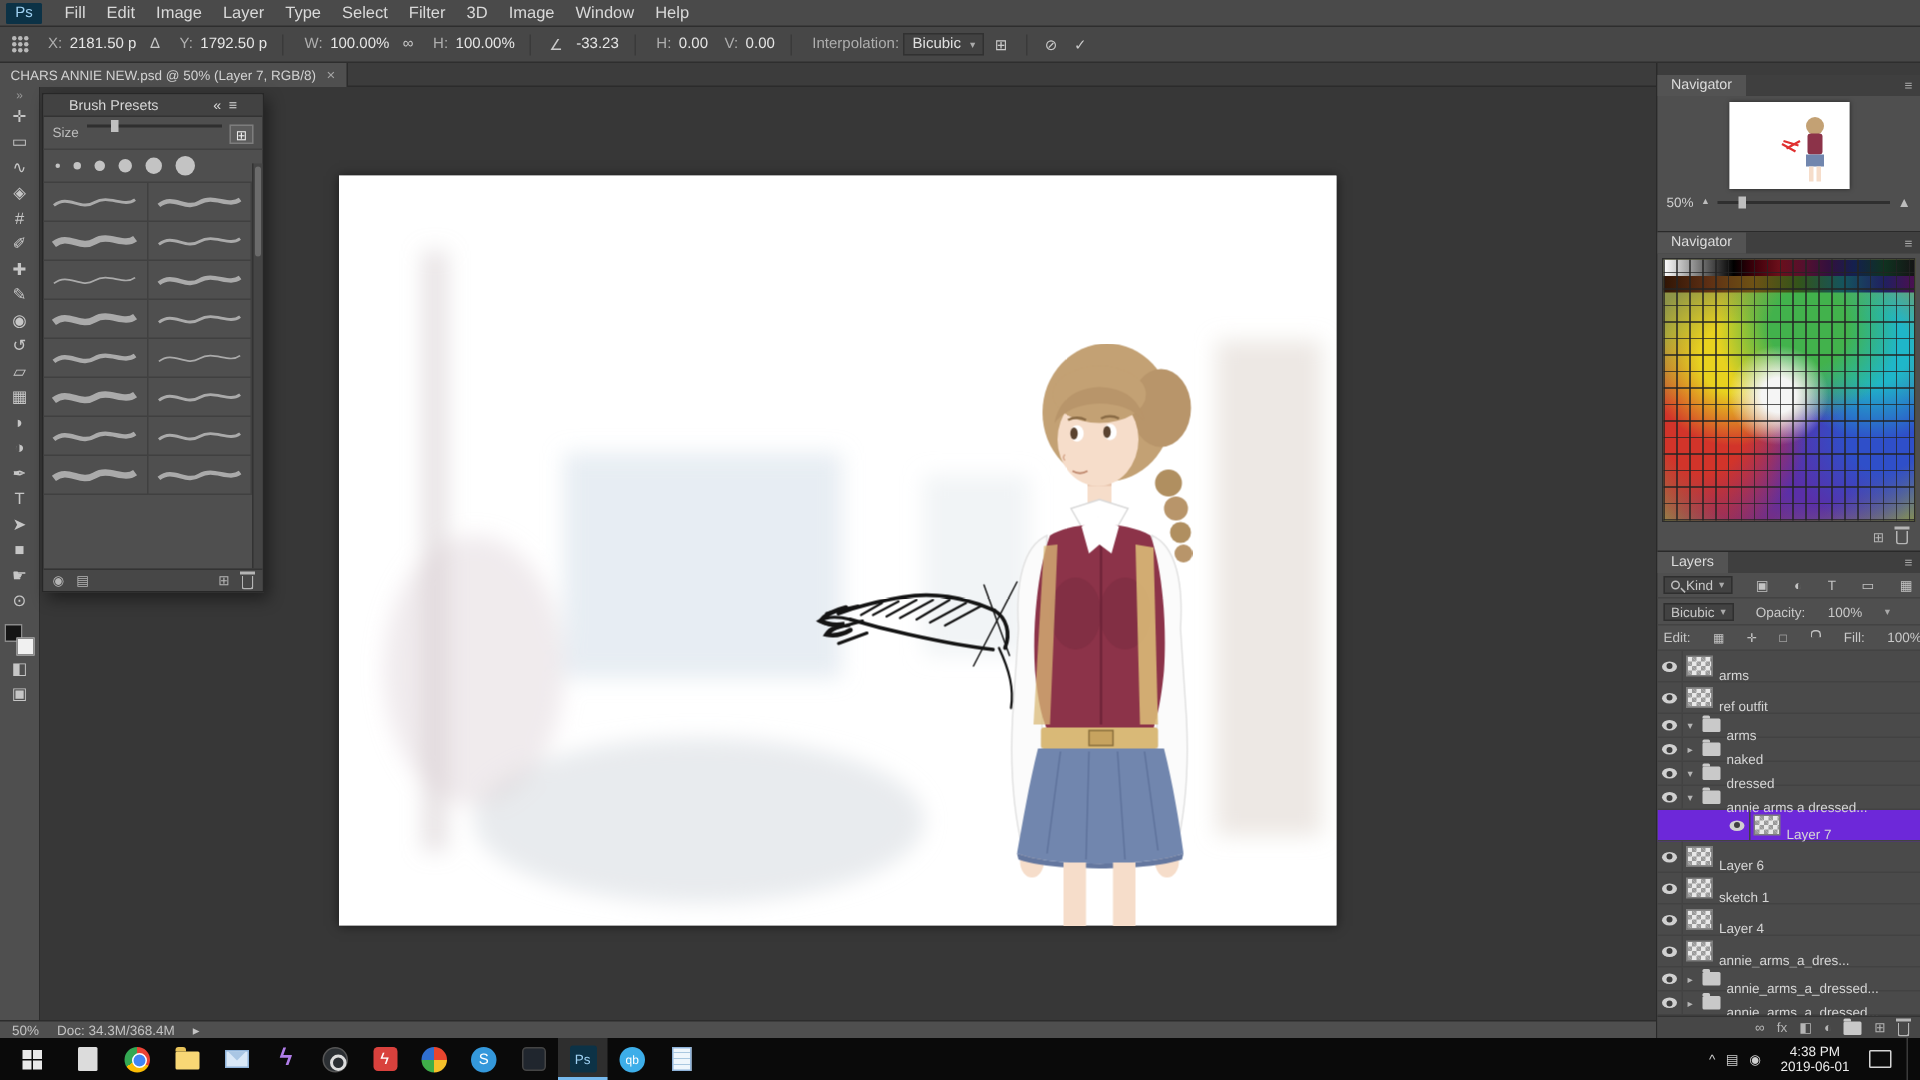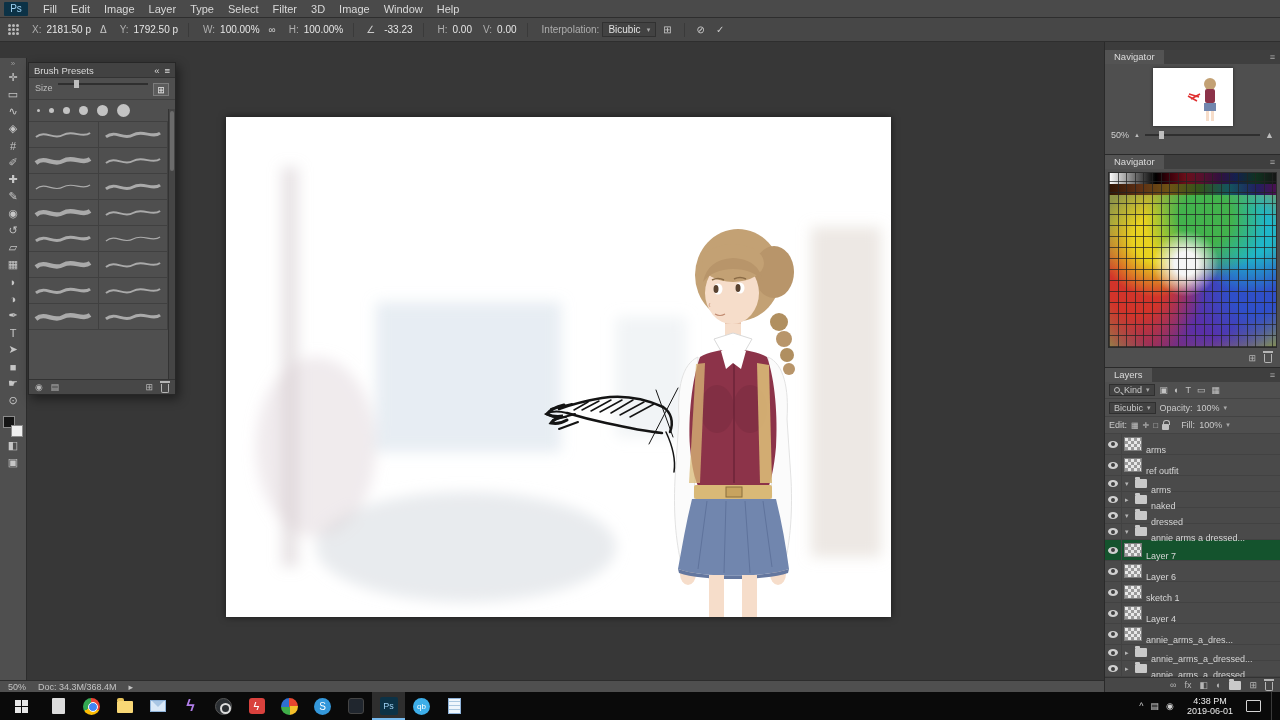--- a/index.html
+++ b/index.html
@@ -36,21 +36,21 @@
 
   
   .pasteboard { position:absolute; left:28px; top:58px; width:1076px; height:622px; background:#373737; overflow:hidden; }
   .artboard { position:absolute; left:198px; top:59px; width:665px; height:500px; background:#fff; box-shadow:0 0 7px rgba(0,0,0,.55); }
   .artboard svg { display:block; }
 
   .statusbar { position:absolute; left:0; top:680px; width:1104px; height:12px; background:#4f4f4f; border-top:1px solid #2c2c2c; display:flex; align-items:center; gap:12px; font-size:9px; color:#c3c3c3; padding-left:8px; }
 
   
   .brush-panel { position:absolute; left:28px; top:62px; width:148px; height:333px; background:#4f4f4f; border:1px solid #272727; box-shadow:3px 4px 10px rgba(0,0,0,.45); z-index:6; }
-  .bp-title { height:15px; background:#424242; border-bottom:1px solid #333; display:flex; align-items:center; font-size:9.5px; color:#d8d8d8; padding:0 5px; gap:5px; }
+  .bp-title { height:15px; background:#424242; border-bottom:1px solid #333; display:flex; align-items:center; font-size:9.5px; color:#d8d8d8; padding:0 17px; gap:5px; }
   .bp-title .sp { flex:1; }
   .bp-size { display:flex; align-items:flex-start; gap:5px; padding:5px 6px 3px 6px; font-size:9px; color:#bdbdbd; }
   .slider { flex:1; height:2px; background:#2f2f2f; position:relative; }
   .slider i { position:absolute; left:18%; top:-3px; width:5px; height:8px; background:#bfbfbf; }
   .bp-btn { width:16px; height:13px; background:#5c5c5c; border:1px solid #7d7d7d; display:flex; align-items:center; justify-content:center; font-size:9px; color:#eee; }
   .bp-dots { display:flex; align-items:center; gap:9px; padding:4px 8px; border-top:1px solid #404040; }
   .bp-dots i { background:#c3c3c3; border-radius:50%; display:block; }
   .bp-grid { display:grid; grid-template-columns:1fr 1fr; border-top:1px solid #404040; margin-right:7px; }
   .bcell { height:26px; border-bottom:1px solid #404040; border-right:1px solid #404040; display:flex; align-items:center; justify-content:center; }
   .bcell.s2 path { stroke-width:2; } .bcell.s3 path { stroke-width:3; } .bcell.s4 path { stroke-width:4.5; } .bcell.s1 path { stroke-width:1.2; }
@@ -86,36 +86,36 @@
       radial-gradient(circle at 62% 78%, #5a2fa8 0 16%, rgba(90,47,168,0) 40%),
       radial-gradient(circle at 34% 88%, #8a2f68 0 13%, rgba(138,47,104,0) 34%),
       #8e9447; }
   .swatch-grid::after { content:''; position:absolute; inset:0;
     background:
       repeating-linear-gradient(90deg, rgba(35,35,35,.75) 0 1px, transparent 1px 8.6px),
       repeating-linear-gradient(0deg, rgba(35,35,35,.75) 0 1px, transparent 1px 11px); }
   .sw-foot { display:flex; justify-content:flex-end; align-items:center; gap:8px; height:13px; padding-right:8px; font-size:9px; color:#b5b5b5; }
 
   
-  .lp-row { display:flex; align-items:center; font-size:9px; color:#c9c9c9; gap:4px; padding:0 4px; border-bottom:1px solid #434343; }
+  .lp-row { display:flex; align-items:center; font-size:9px; color:#c9c9c9; gap:15px; padding:0 4px; border-bottom:1px solid #434343; }
   .lp-filter { height:17px; }
   .lp-blend { height:18px; }
   .lp-lock { height:17px; }
   .kindbox { display:inline-flex; align-items:center; gap:4px; background:#424242; border:1px solid #2f2f2f; padding:0 4px; height:12px; }
   .mag { width:6px; height:6px; border:1px solid #bdbdbd; border-radius:50%; position:relative; }
   .mag::after { content:''; position:absolute; left:5px; top:5px; width:4px; height:1px; background:#bdbdbd; transform:rotate(45deg); }
   .ficon { color:#c3c3c3; font-size:9px; padding:0 1px; }
   .lock-ic { color:#c3c3c3; font-size:8px; }
   .padlock { width:7px; height:6px; background:#c0c0c0; border-radius:1px; position:relative; margin-top:3px; }
   .padlock::before { content:''; position:absolute; top:-4px; left:1px; width:5px; height:4px; border:1px solid #c0c0c0; border-bottom:none; border-radius:3px 3px 0 0; }
 
   .lp-list { position:absolute; left:0; right:0; top:66px; bottom:15px; background:#4a4a4a; overflow:hidden; }
   .lrow { display:flex; align-items:center; height:21px; border-bottom:1px solid #424242; font-size:9px; color:#d6d6d6; }
   .lrow.grp { height:16px; }
-  .lrow.sel { background:#14532d; }
+  .lrow.sel { background:#6d28d9;padding-left:45px; }
   .eye-cell { width:17px; align-self:stretch; border-right:1px solid #424242; display:flex; align-items:center; justify-content:center; flex:none; }
   .eye { width:10px; height:7px; background:#d0d0d0; border-radius:50%; position:relative; }
   .eye::after { content:''; position:absolute; left:3px; top:1.5px; width:4px; height:4px; background:#3e3e3e; border-radius:50%; }
   .ind1 { margin-left:10px; } .ind2 { margin-left:20px; } .ind3 { margin-left:30px; }
   .disc { width:9px; color:#b5b5b5; font-size:7px; flex:none; margin-left:3px; }
   .folder { width:12px; height:9px; background:#c9c9c9; border-radius:1px; position:relative; margin:0 4px 0 1px; flex:none; }
   .folder::before { content:''; position:absolute; top:-2px; left:0; width:5px; height:2px; background:#c9c9c9; border-radius:1px 1px 0 0; }
   .thumb { width:18px; height:14px; border:1px solid #7c7c7c; margin:0 4px 0 2px; flex:none;
     background-image:linear-gradient(45deg,#9a9a9a 25%,transparent 25%,transparent 75%,#9a9a9a 75%),linear-gradient(45deg,#9a9a9a 25%,#e8e8e8 25%,#e8e8e8 75%,#9a9a9a 75%);
     background-size:6px 6px; background-position:0 0,3px 3px; }
@@ -212,20 +212,26 @@
     <span class="dropdown">
       <span>Bicubic</span>
       <span class="dd-arrow">▾</span>
     </span>
     <span class="ibtn">⊞</span>
     <span class="vr"></span>
     <span class="ibtn">⊘</span>
     <span class="ibtn">✓</span>
   </div>
 
+  <div class="tabbar">
+    <div class="doc-tab">
+      <span>CHARS ANNIE NEW.psd @ 50% (Layer 7, RGB/8)</span>
+      <span class="close">×</span>
+    </div>
+  </div>
 
   <div class="toolstrip">
     <span class="strip-hd">»</span>
     <div class="tool">
         <span>✛</span>
       </div>
     <div class="tool">
         <span>▭</span>
       </div>
     <div class="tool">

